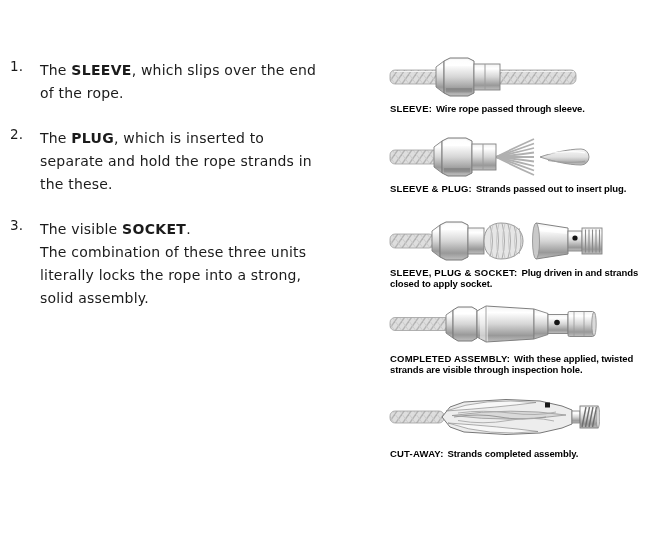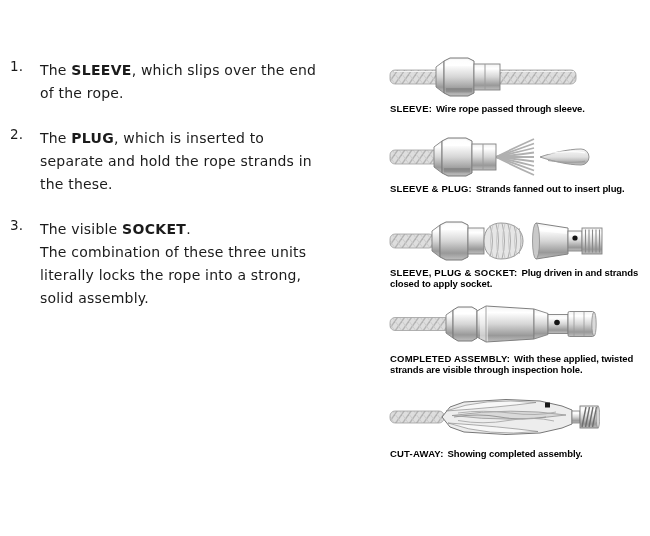--- a/index.html
+++ b/index.html
@@ -141,21 +141,21 @@
             <rect x="84" y="10" width="24" height="26" fill="url(#metalV)" stroke="#808080" stroke-width="0.9"></rect>
             <line x1="95" y1="10" x2="95" y2="36" stroke="#9a9a9a" stroke-width="1"></line>
           </g>
           <g>
             <path d="M152,23 C162,19.5 180,15 193,15 A8 8 0 0 1 193,31 C180,31 162,26.5 152,23 Z" fill="url(#metalSoft)" stroke="#8c8c8c" stroke-width="0.9"></path>
             <path d="M160,19.5 C175,17.2 188,17.2 197,18.8" stroke="#ffffff" stroke-width="1.2" fill="none" opacity="0.85"></path>
             <path d="M160,26.5 C175,28.8 188,28.8 197,27.2" stroke="#a0a0a0" stroke-width="1" fill="none"></path>
           </g>
         </svg>
       </div>
-      <figcaption class="cap"><b class="cap-label">SLEEVE &amp; PLUG:</b><span class="cap-desc">Strands fanned out to insert plug.</span></figcaption>
+      <figcaption class="cap"><b class="cap-label">SLEEVE &amp; PLUG:</b><span class="cap-desc">Strands passed out to insert plug.</span></figcaption>
     </figure>
 
     <figure class="fig fig-3">
       <div class="art">
         <svg width="218" height="46" viewBox="0 0 218 46">
           <rect x="2" y="16" width="44" height="14" rx="5" fill="url(#ropeHatch)" stroke="#a0a0a0" stroke-width="0.8"></rect>
           <g>
             <polygon points="44,13 52,7 52,39 44,33" fill="url(#metalV)" stroke="#808080" stroke-width="0.9"></polygon>
             <polygon points="52,7 58,4 74,4 80,7 80,39 74,42 58,42 52,39" fill="url(#metalV)" stroke="#787878" stroke-width="1"></polygon>
             <polygon points="54,8 59,5.5 73,5.5 78,8 78,12 54,12" fill="#ffffff" opacity="0.75"></polygon>
@@ -249,17 +249,17 @@
             <g stroke="#6e6e6e" stroke-width="1.4">
               <line x1="194" y1="33" x2="198" y2="13"></line>
               <line x1="197.5" y1="33" x2="201.5" y2="13"></line>
               <line x1="201" y1="33" x2="205" y2="13"></line>
               <line x1="204.5" y1="33" x2="208.5" y2="13"></line>
             </g>
             <ellipse cx="210" cy="23" rx="1.8" ry="11" fill="#d6d6d6" stroke="#8a8a8a" stroke-width="0.7"></ellipse>
           </g>
         </svg>
       </div>
-      <figcaption class="cap"><b class="cap-label">CUT-AWAY:</b><span class="cap-desc">Showing completed assembly.</span></figcaption>
+      <figcaption class="cap"><b class="cap-label">CUT-AWAY:</b><span class="cap-desc">Strands completed assembly.</span></figcaption>
     </figure>
 
   </div>
 </div>
 
 </body></html>

